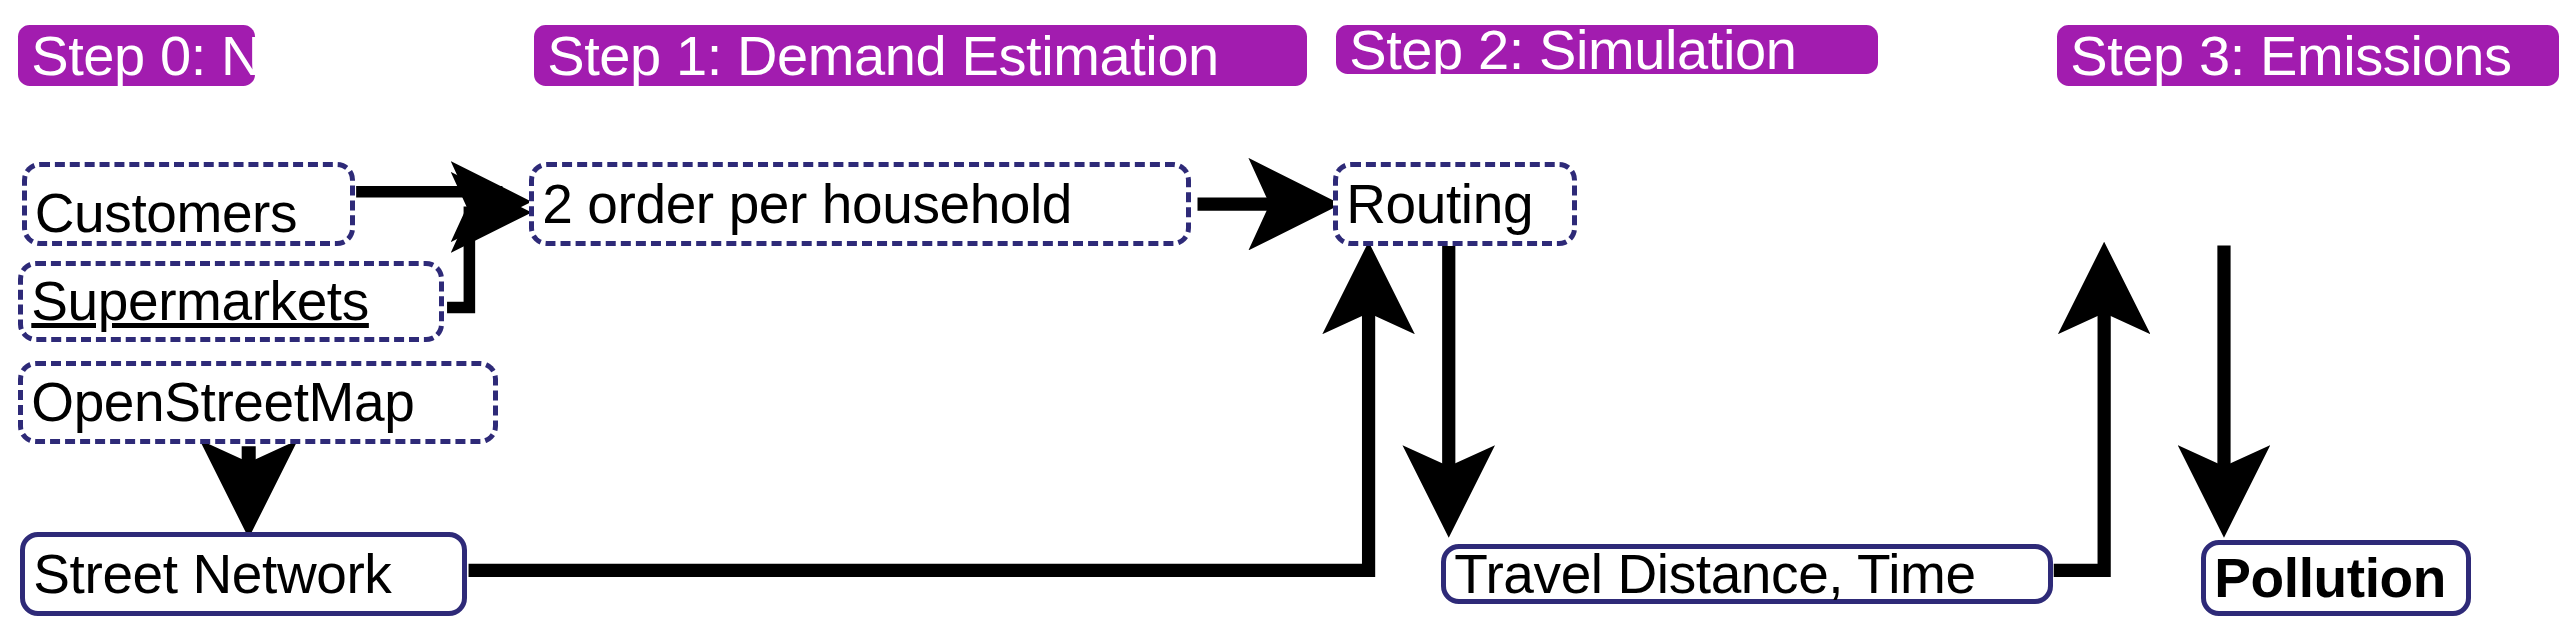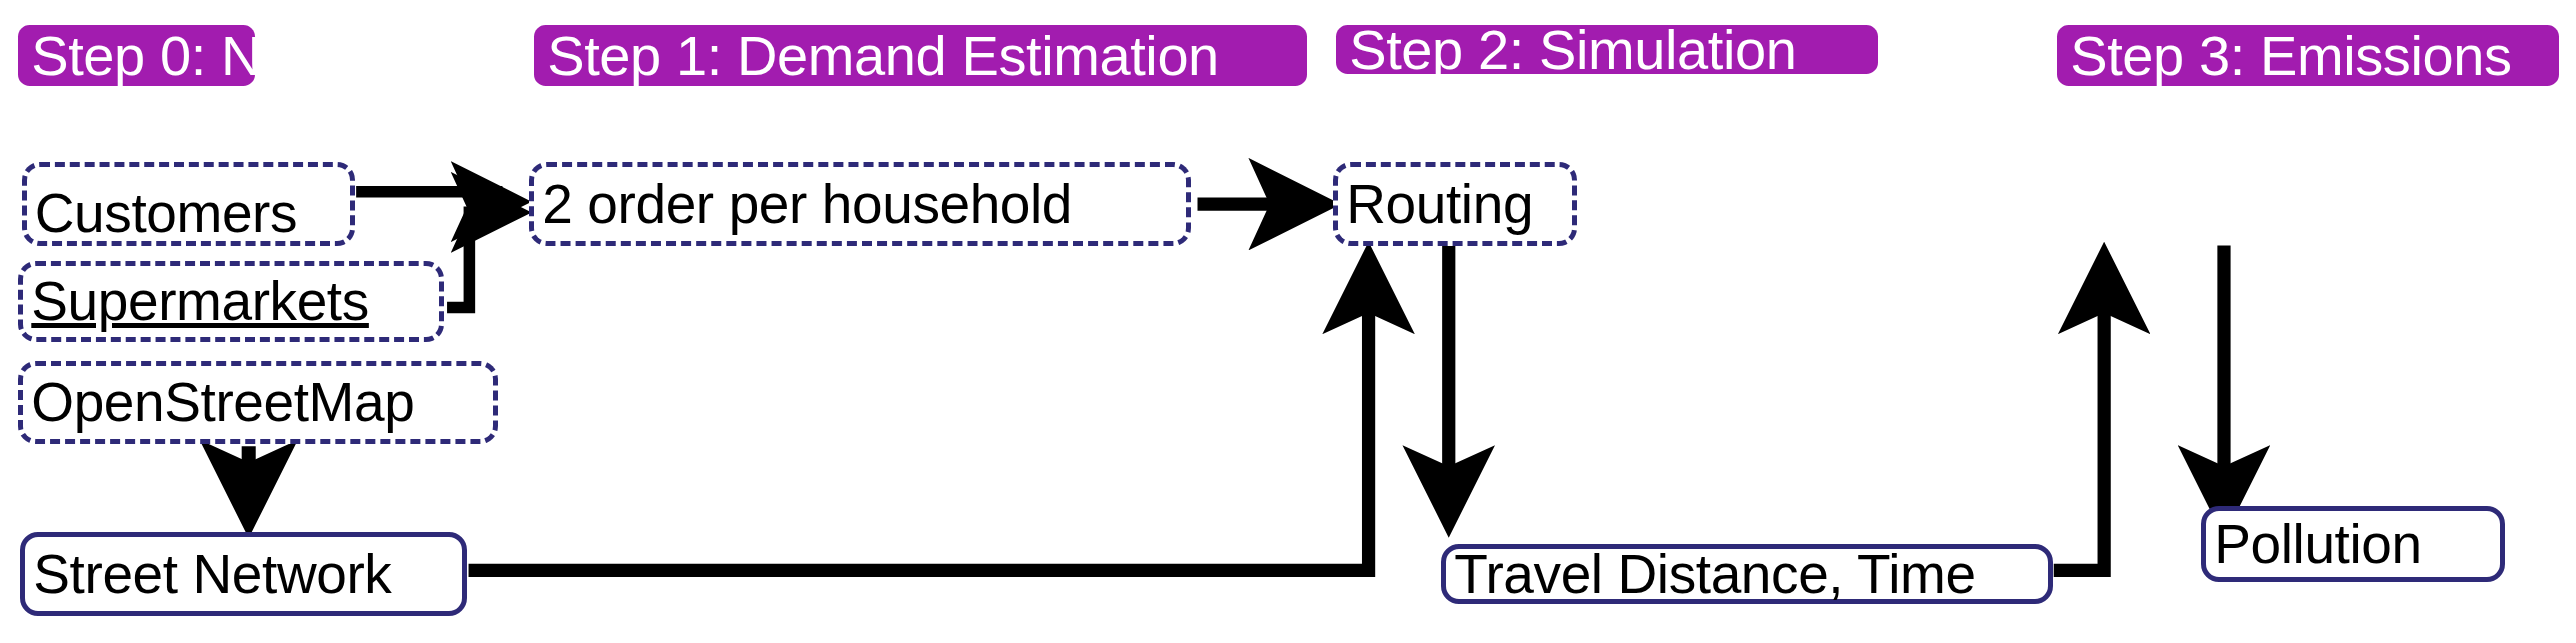--- a/index.html
+++ b/index.html
@@ -132,18 +132,18 @@
 
   <div class="node dashed" style="left:1333px;top:162px; width:244px; height:84px;">
     <span>Routing</span>
   </div>
 
   <div class="node solid" style="left:1441px;top:532px; width:612px; height:60px;margin-top:12px;">
     <span>Travel Distance, Time</span>
   </div>
 
 
-  <div class="node solid" style="left:2201px;top:506px; width:304px; height:76px;">
+  <div class="node solid" style="left:2201px;top:540px; width:270px; height:76px;font-weight:bold;">
     <span>Pollution</span>
   </div>
 
 </div>
 
 
 </body></html>

